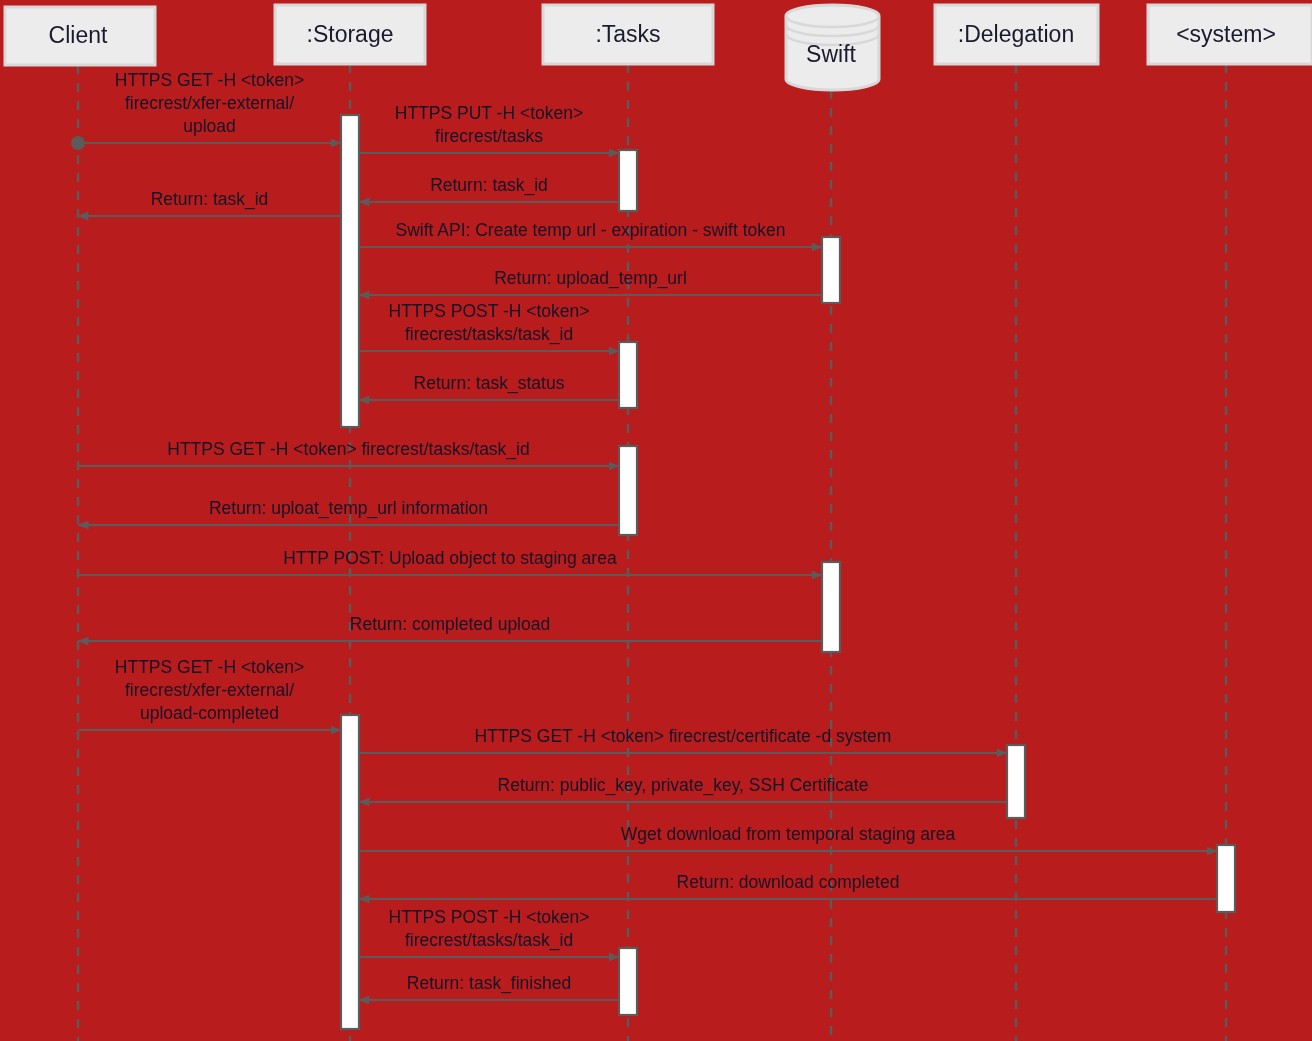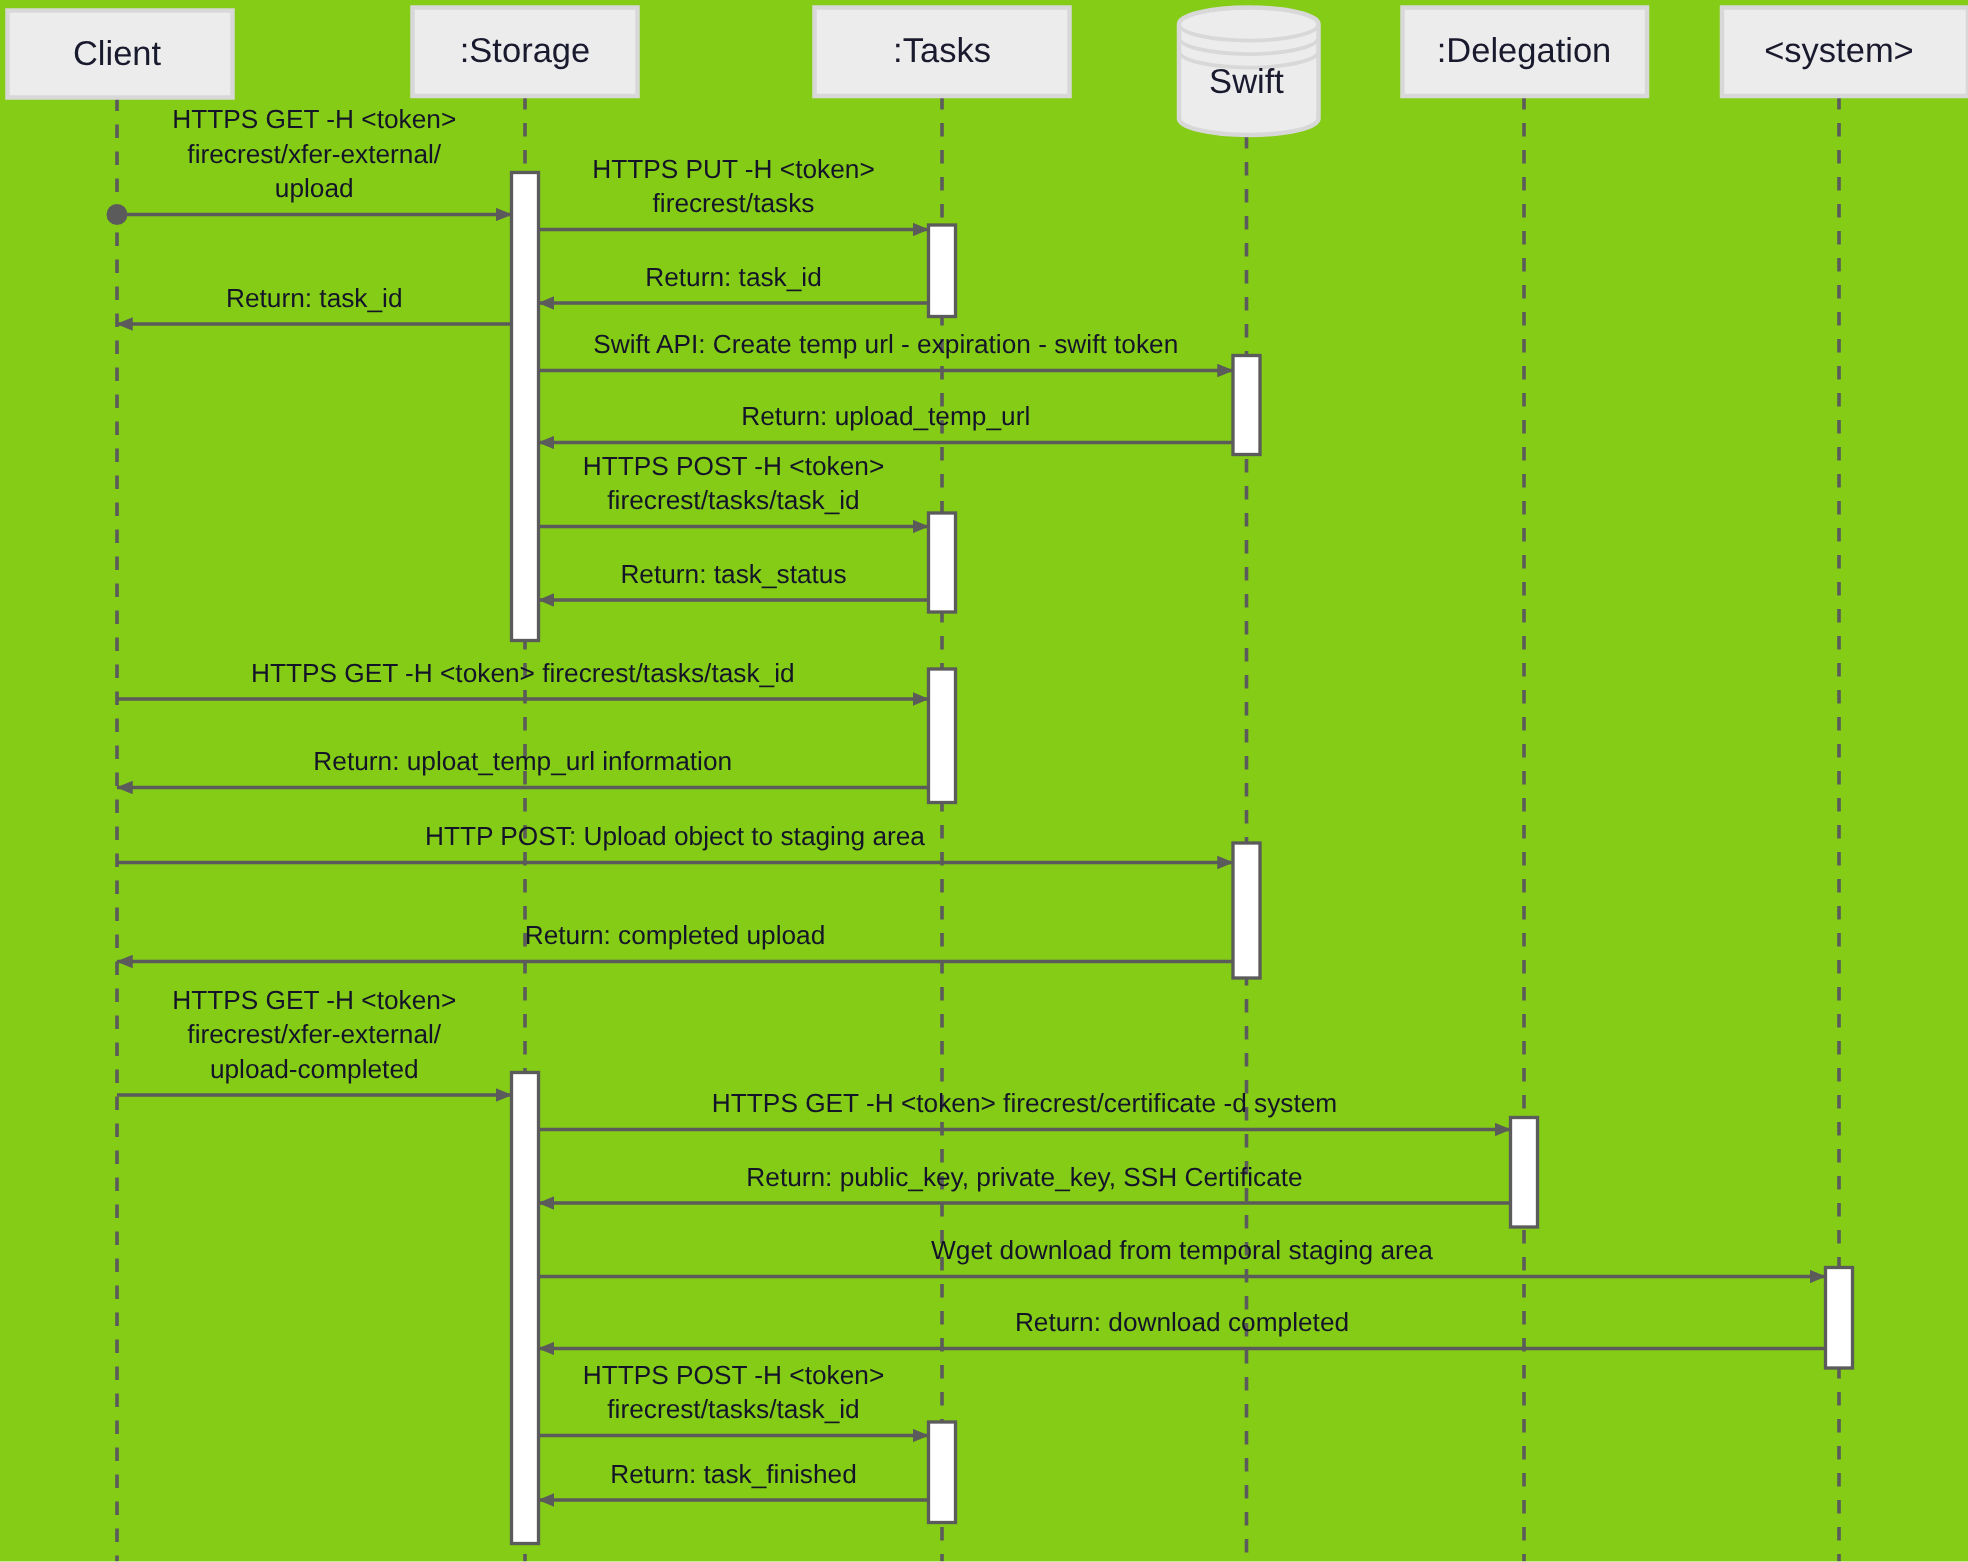--- a/index.html
+++ b/index.html
@@ -7,21 +7,21 @@
     padding: 0;
     background: #ffffff;
   }
   body {
     font-family: "Liberation Sans", sans-serif;
   }
   #diagram-root {
     position: relative;
     width: 1312px;
     height: 1041px;
-    background: #84cc16;
+    background: #b91c1c;
     overflow: hidden;
   }
   svg.seq-canvas {
     position: absolute;
     top: 0;
     left: 0;
     width: 1312px;
     height: 1041px;
     display: block;
   }

